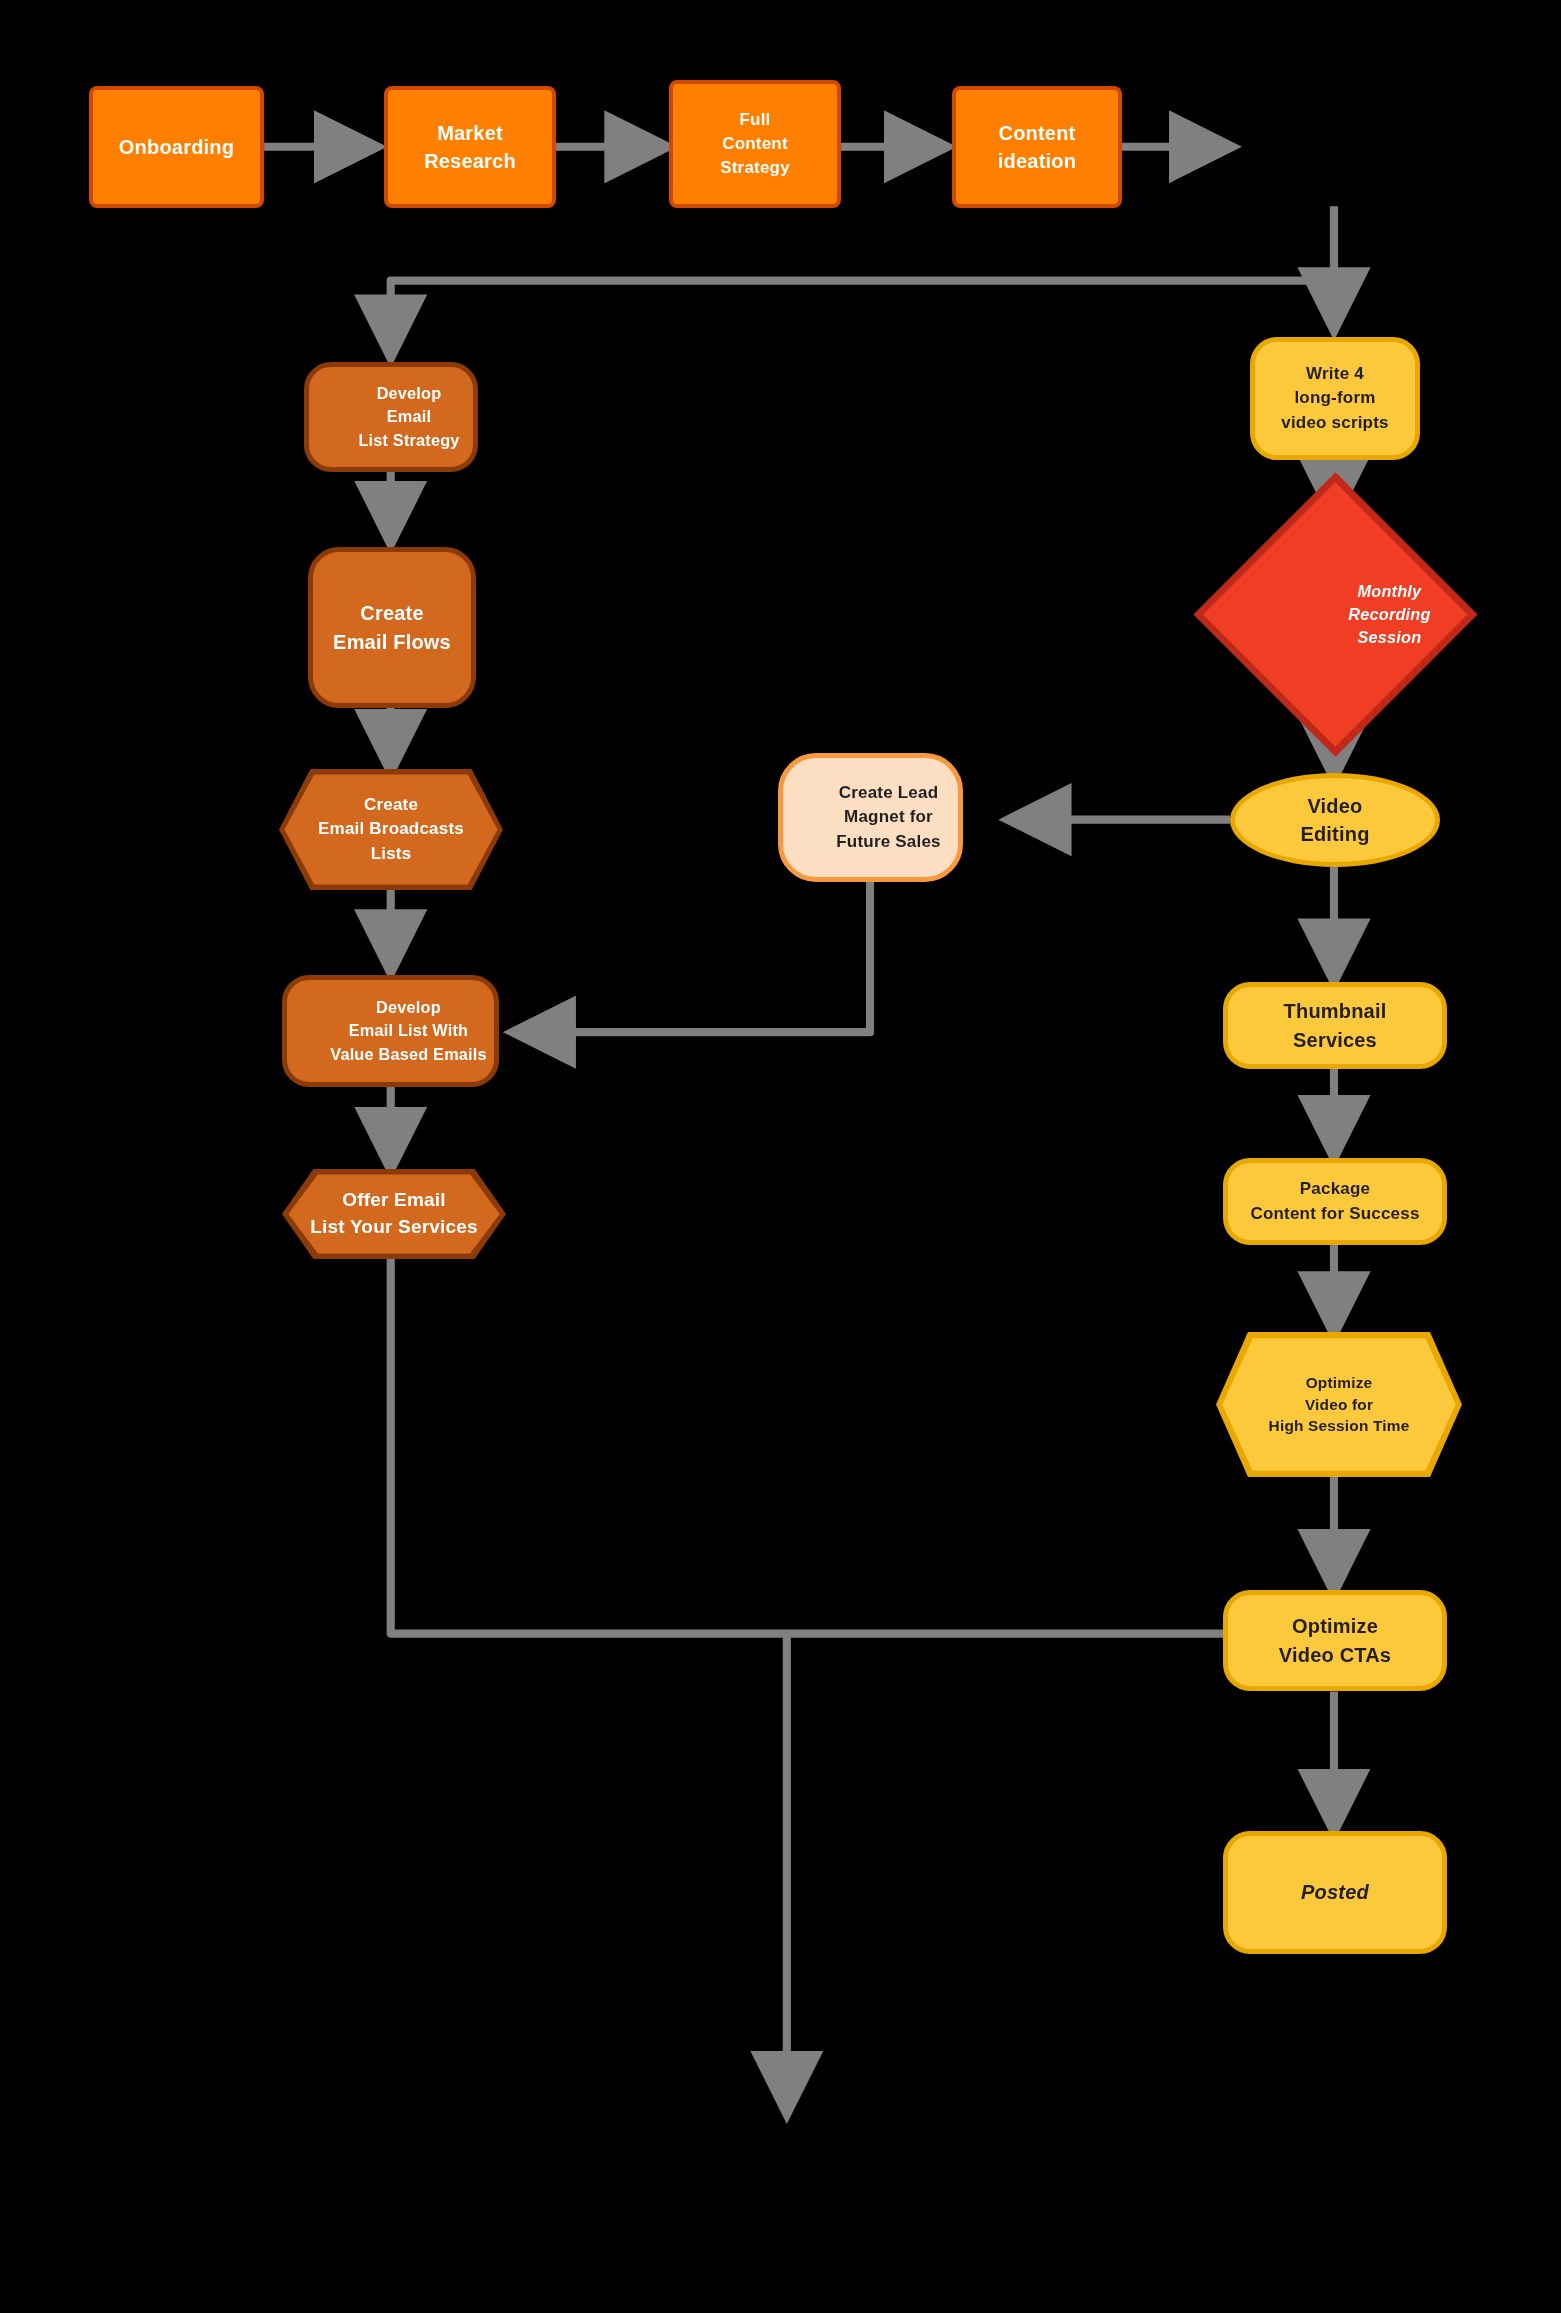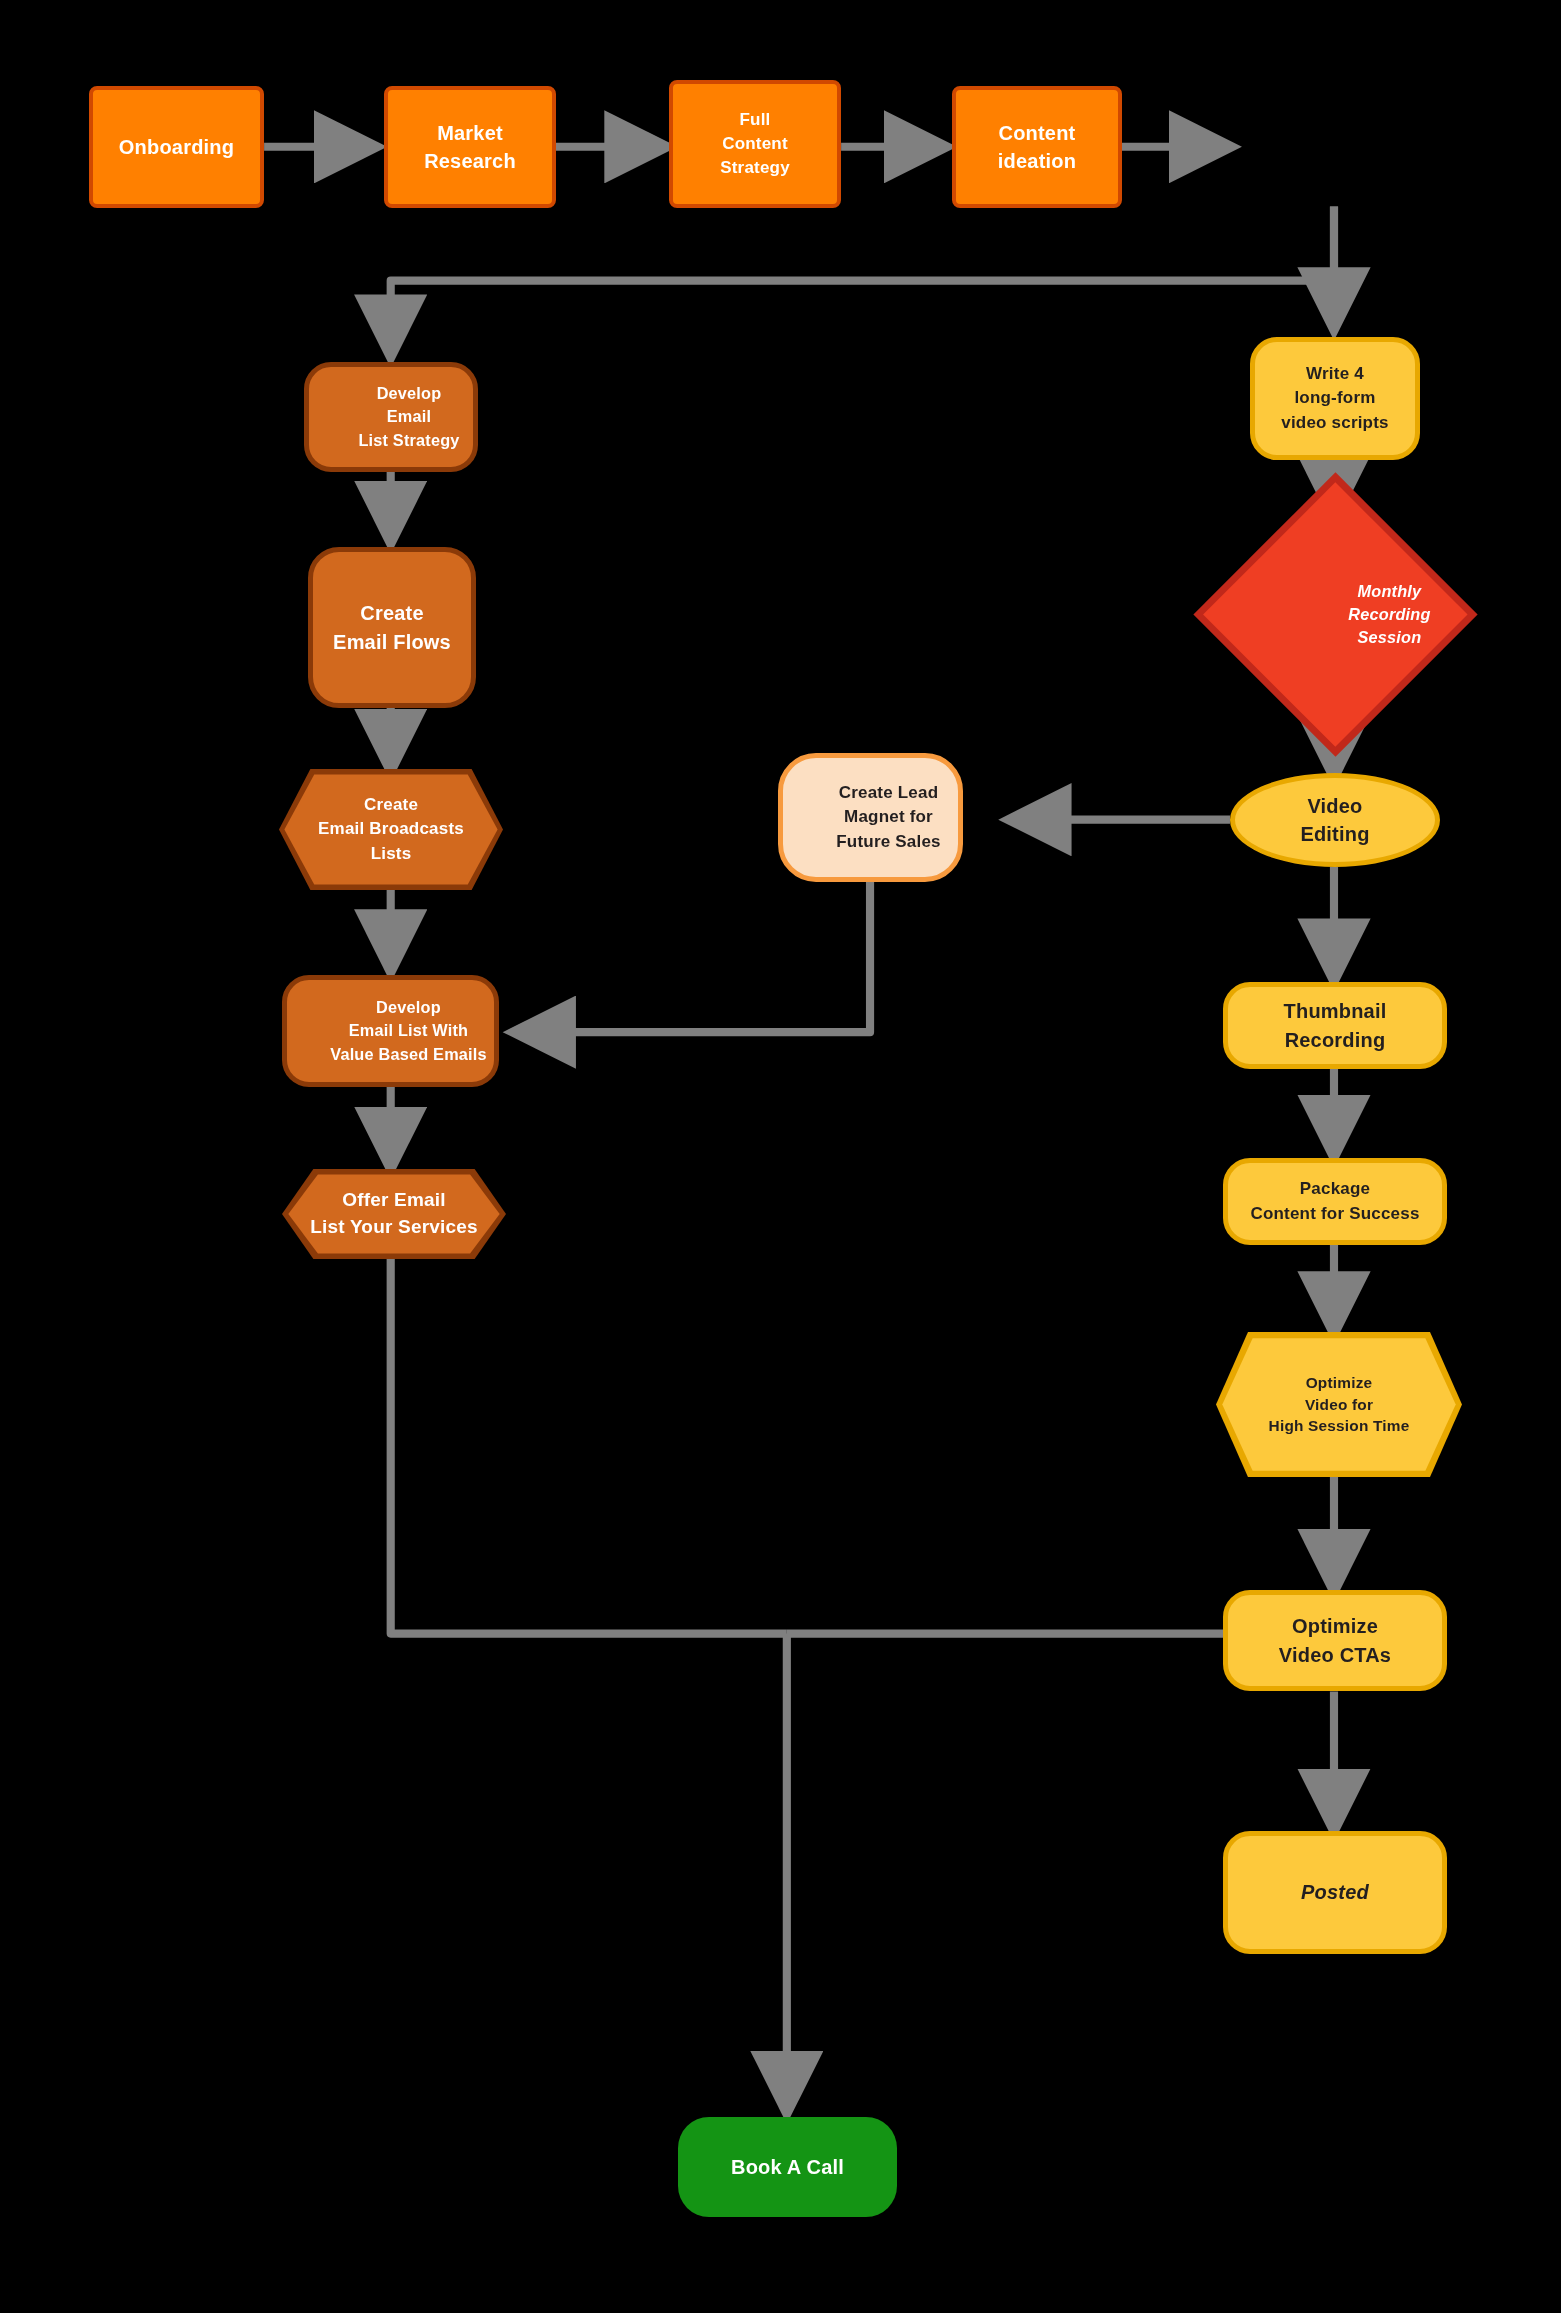--- a/index.html
+++ b/index.html
@@ -154,21 +154,21 @@
     </div>
   </div>
 
   <div class="node n-yellow fs-22" style="left:1230px;top:773px;width:210px;height:94px;border-radius:50%;">
     <span class="lbl">Video
 Editing</span>
   </div>
 
   <div class="node n-yellow rounded fs-22" style="left:1223px;top:982px;width:224px;height:87px;">
     <span class="lbl">Thumbnail
-Recording</span>
+Services</span>
   </div>
 
   <div class="node n-yellow rounded fs-19" style="left:1223px;top:1158px;width:224px;height:87px;text-align:center;">
     <span class="lbl">Package
 Content for Success</span>
   </div>
 
   <div class="hexwrap" style="left:1216px;top:1332px;width:246px;height:145px;">
     <div class="hexborder" style="background:#E8A800;clip-path:polygon(13% 0%,87% 0%,100% 50%,87% 100%,13% 100%,0% 50%);"></div>
     <div class="hexborder" style="background:#FDC93C;clip-path:polygon(13% 0%,87% 0%,100% 50%,87% 100%,13% 100%,0% 50%);top:6.3px;left:6.3px;right:6.3px;bottom:6.3px;position:absolute;"></div>
@@ -181,18 +181,15 @@
 
   <div class="node n-yellow rounded fs-22" style="left:1223px;top:1590px;width:224px;height:101px;">
     <span class="lbl">Optimize
 Video CTAs</span>
   </div>
 
   <div class="node n-yellow rounded fs-22" style="left:1223px;top:1831px;width:224px;height:123px;font-style:italic;">
     <span class="lbl">Posted</span>
   </div>
 
-  <div class="node n-green fs-22" style="left:678px;top:2117px;width:219px;height:100px;">
-    <span class="lbl">Book A Call</span>
-  </div>
 
 </div>
 
 
 </body></html>

